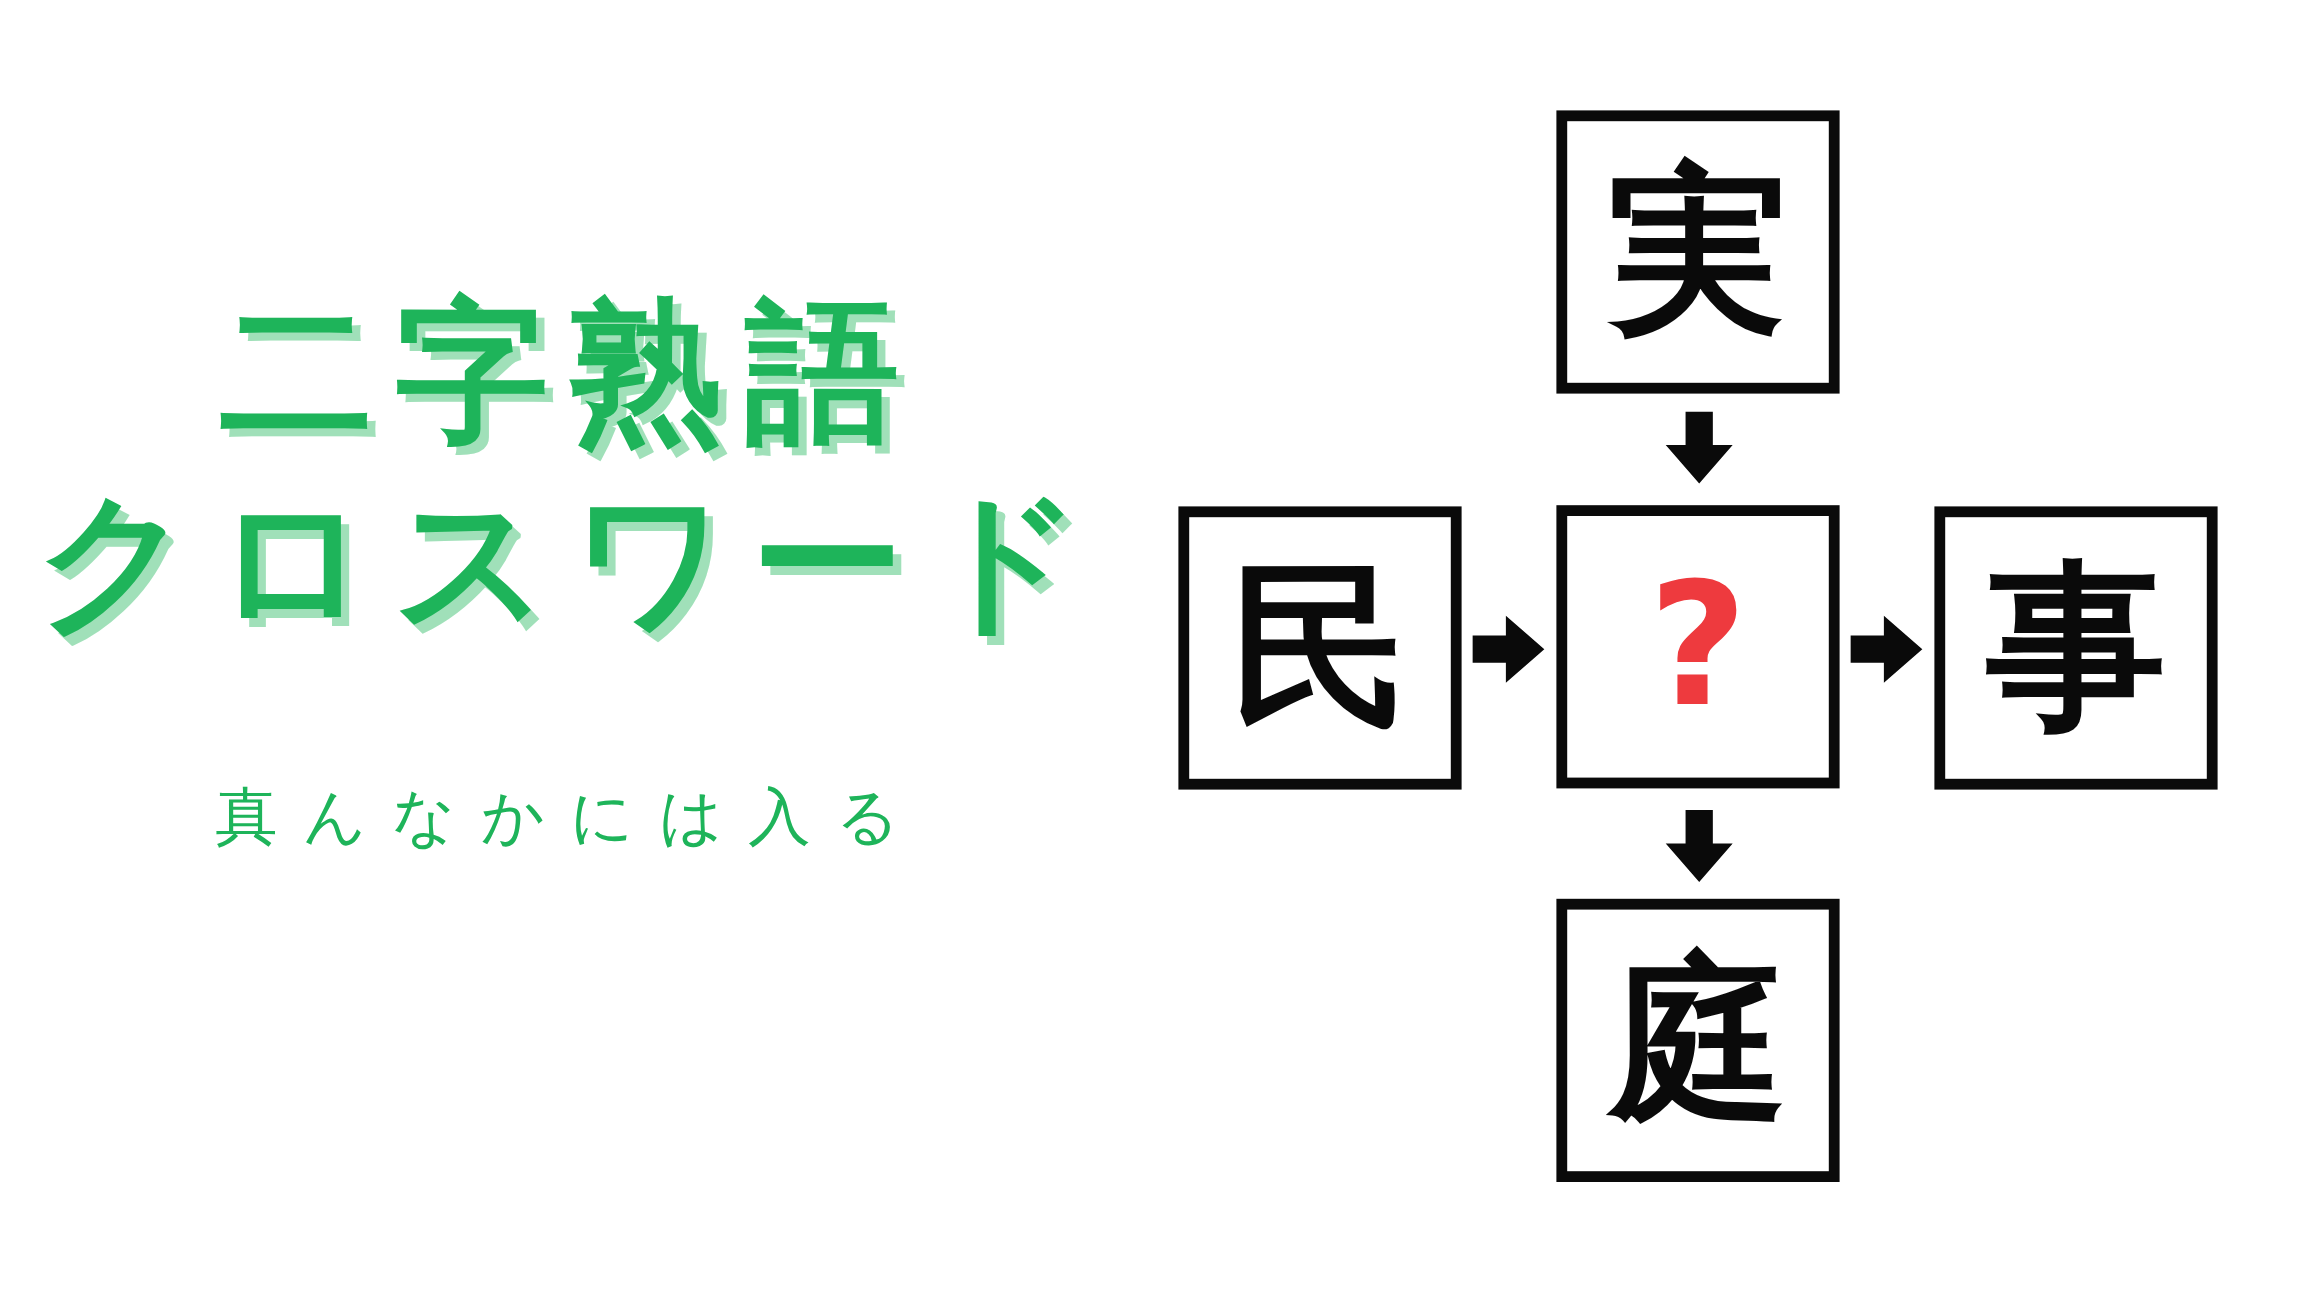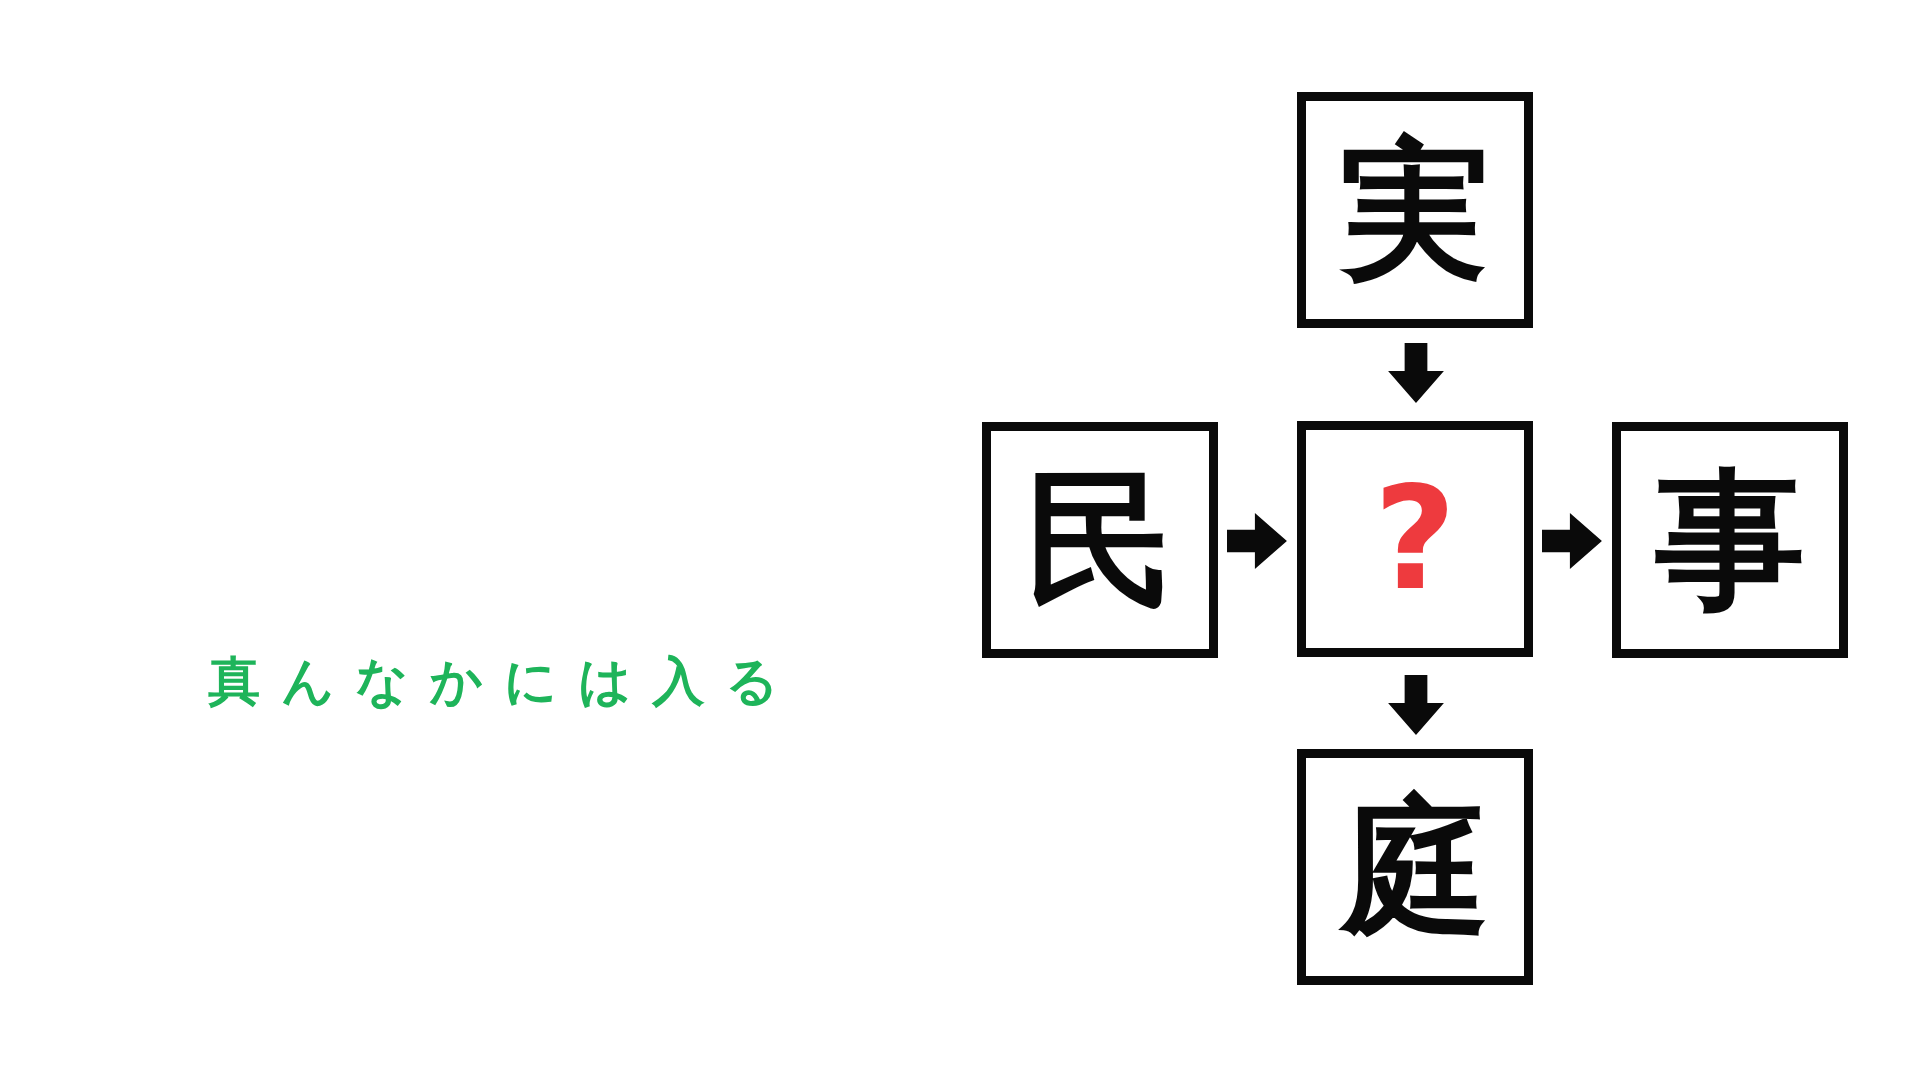--- a/index.html
+++ b/index.html
@@ -31,26 +31,25 @@
     text-shadow: 7px 7px 0 #a0e0b9;
     white-space: nowrap;
   }
   .subtitle-block {
     position: absolute;
     left: 0;
     top: 648px;
     width: 950px;
     text-align: center;
     color: #1eb45a;
-    font-weight: 700;
+    font-weight: 400;
     font-size: 52px;
     line-height: 67px;
     letter-spacing: 21px;
     white-space: nowrap;
-    margin-left: 29px;
   }
 
   
   .cell {
     position: absolute;
     width: 218px;
     height: 218px;
     border: 9px solid #0a0a0a;
     background: #ffffff;
     display: flex;
@@ -84,20 +83,22 @@
   .arrow-left-center   { left: 1227px; top: 510px; }
   .arrow-center-right  { left: 1542px; top: 510px; }
   .arrow-center-bottom { left: 1385px; top: 675px; }
 </style>
 </head>
 <body>
 
 <div class="stage">
 
   <div class="title-block">
+    <div>二字熟語</div>
+    <div>クロスワード</div>
   </div>
 
   <div class="subtitle-block">
     <div>真んなかには入る</div>
   </div>
 
   <div class="cell cell-top">
     <span class="glyph">実</span>
   </div>
 

